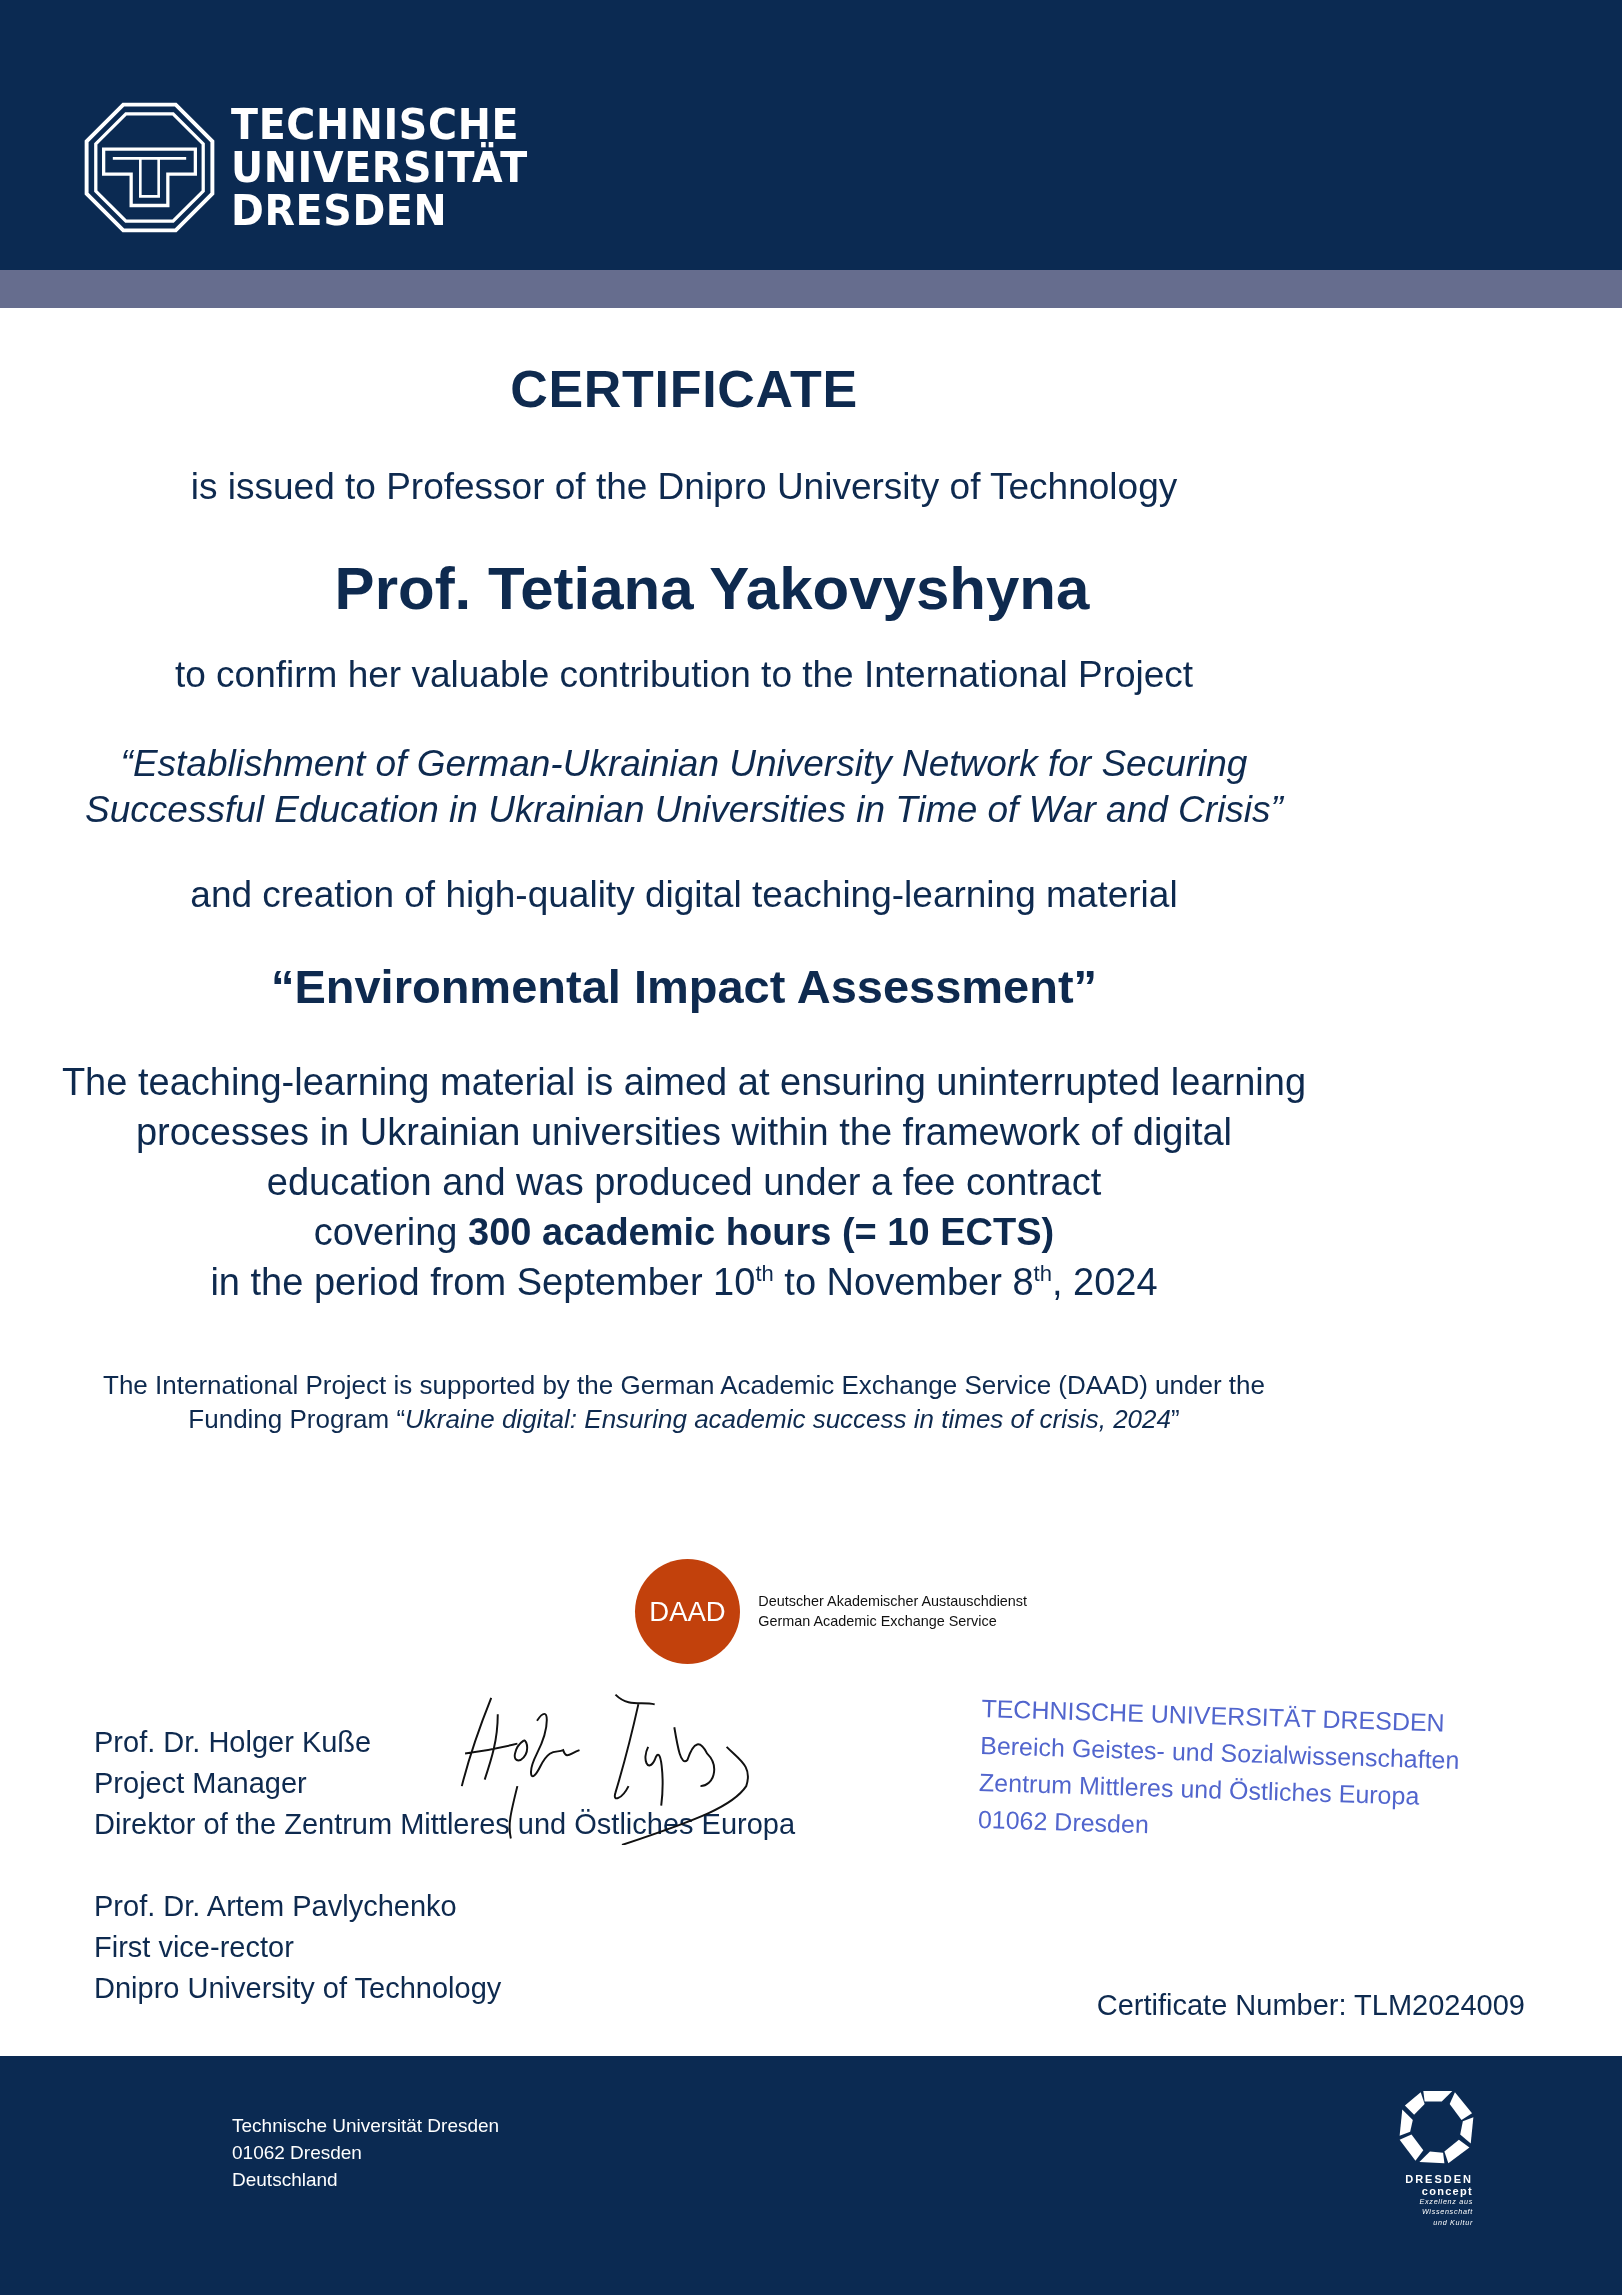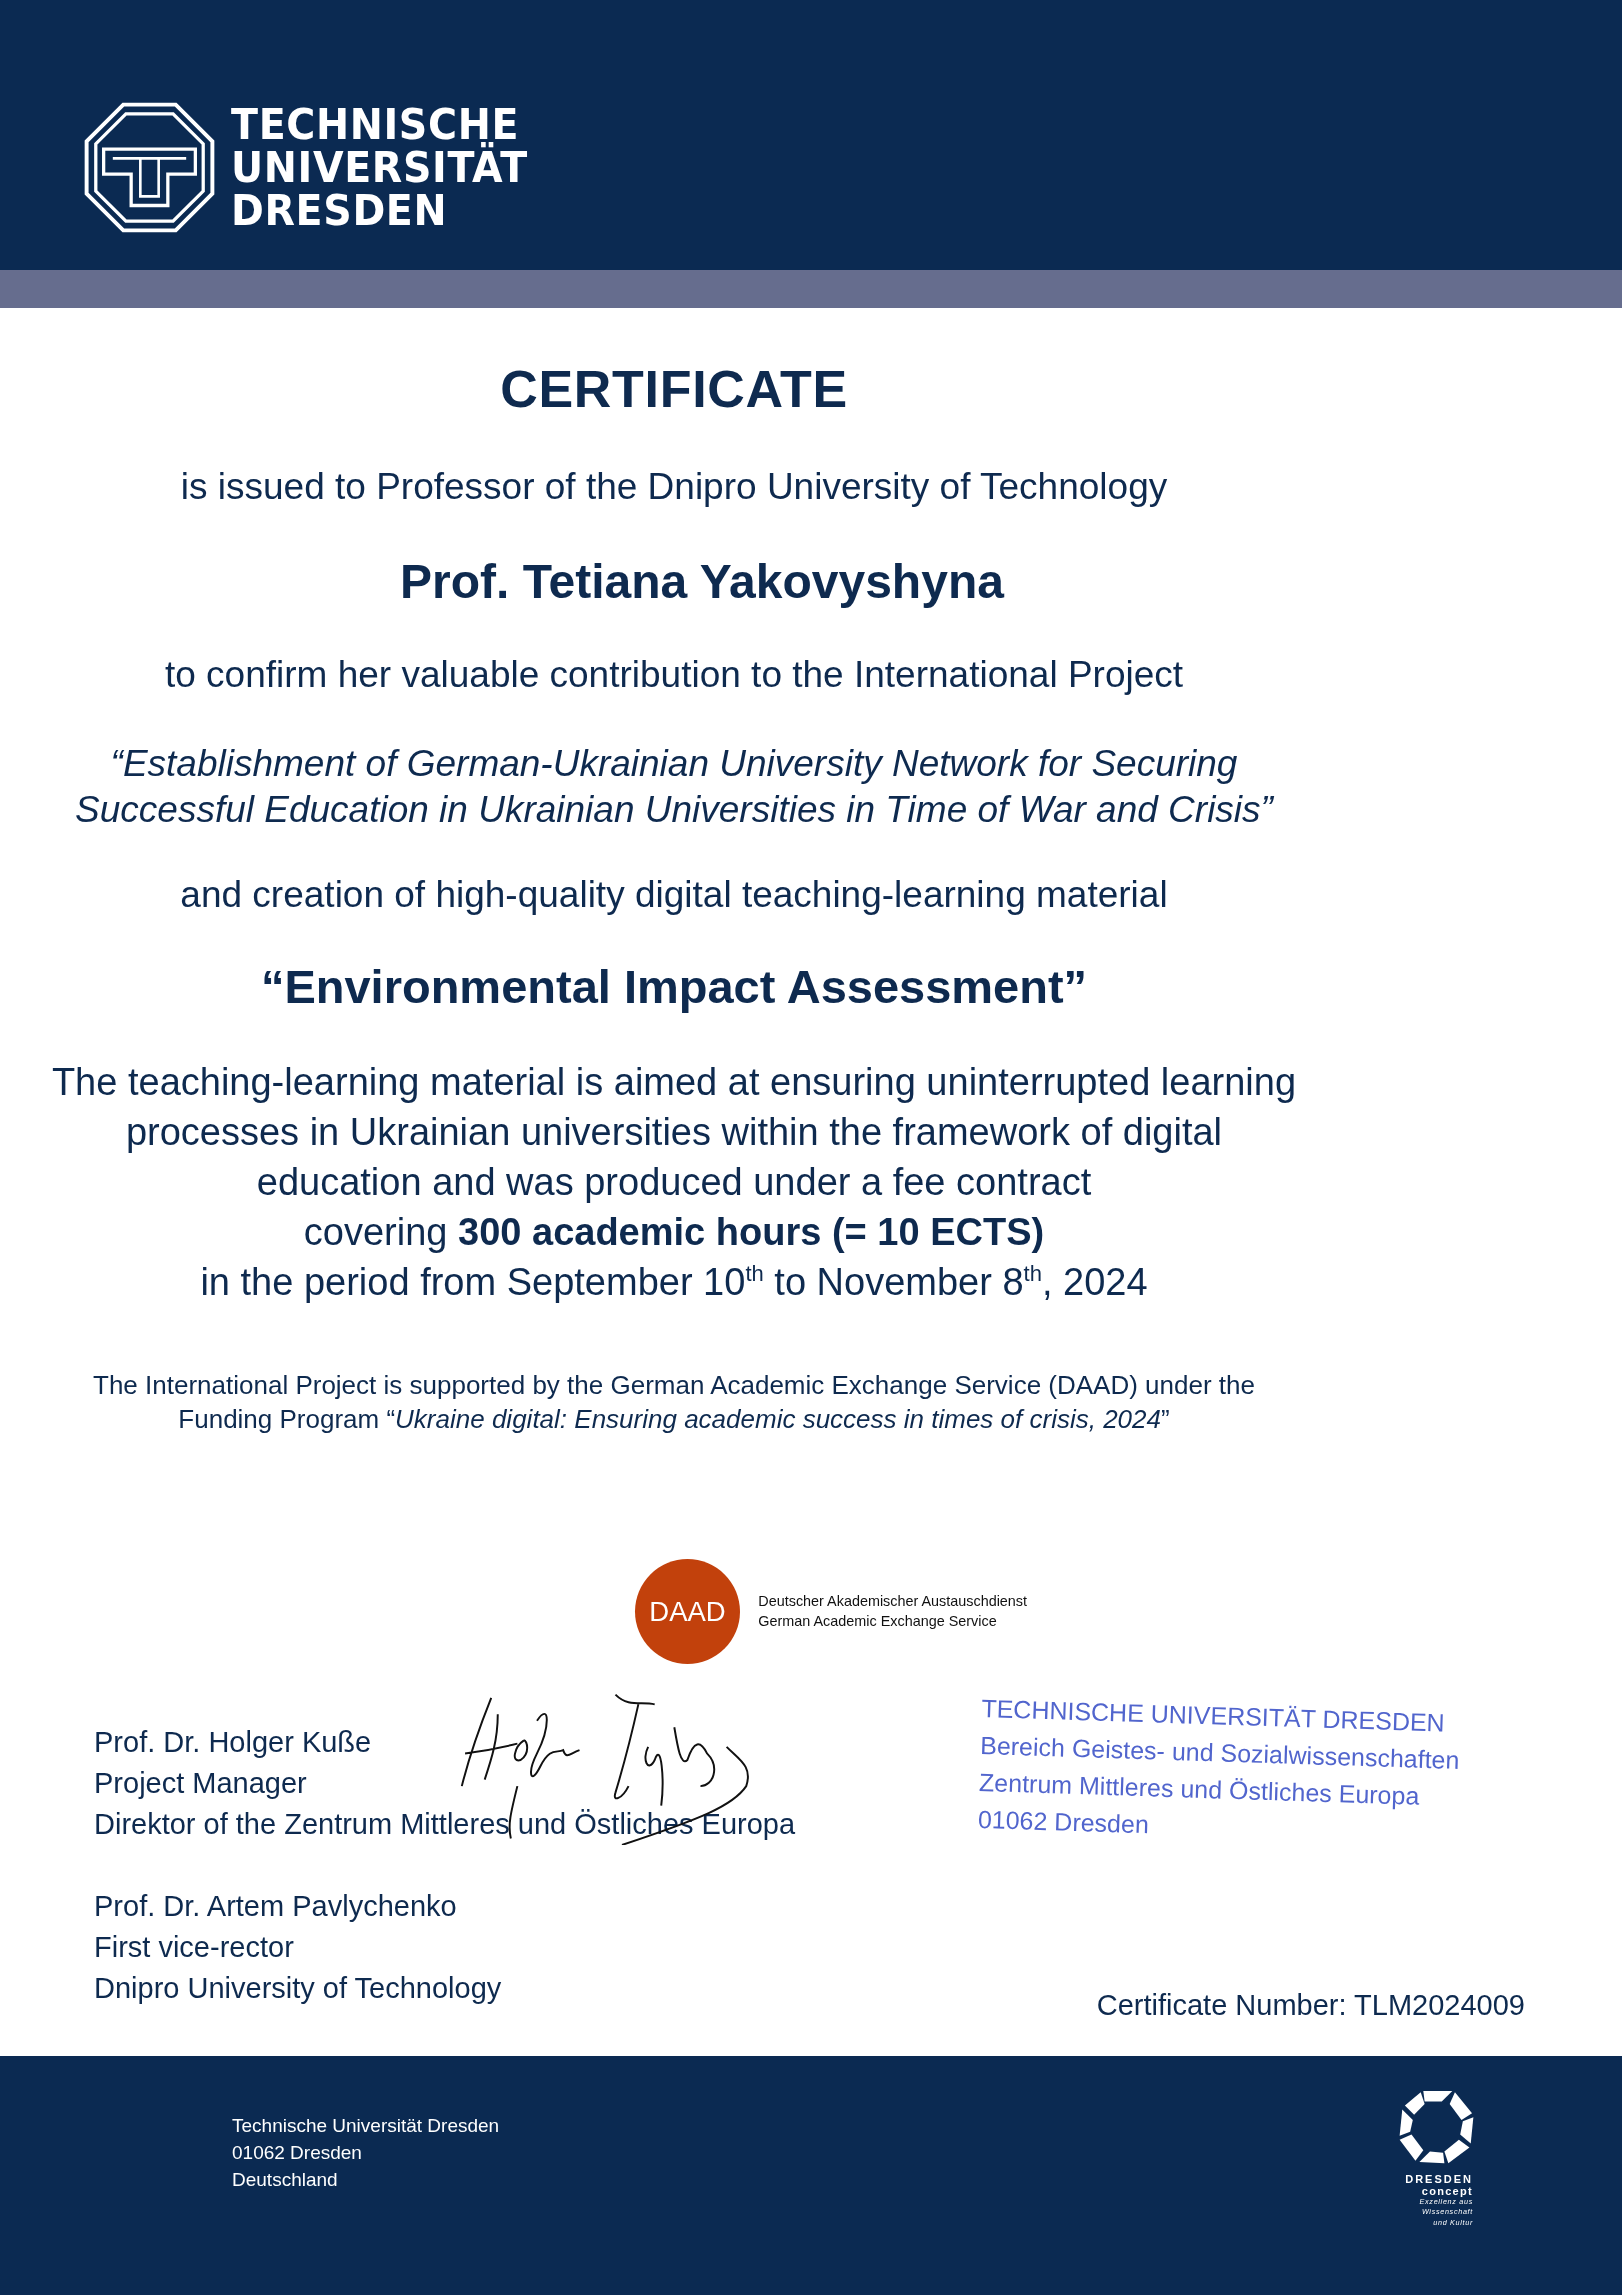--- a/index.html
+++ b/index.html
@@ -11,24 +11,24 @@
   .header { position: absolute; left: 0; top: 0; width: 1623px; height: 270px; background: #0b2a52; }
   .band { position: absolute; left: 0; top: 270px; width: 1623px; height: 38px; background: #666d8e; }
   .logo { position: absolute; left: 84px; top: 102px; display: flex; align-items: center; }
   .logo svg { width: 131px; height: 131px; }
   .logo-text {
     margin-left: 15.7px; color: #fff; font-family: "DejaVu Sans", sans-serif; font-weight: bold;
     font-size: 43px; line-height: 43px; letter-spacing: 0.7px;
   }
   .logo-text div { transform: scaleX(0.92); transform-origin: left center; }
 
-  .center { position: absolute; left: 6px; width: 1336px; text-align: center; }
+  .center { position: absolute; left: 16px; width: 1336px; text-align: center; }
   .title { top: 359px; font-size: 52px; font-weight: bold; letter-spacing: 0.7px; }
   .issued { top: 466px; font-size: 37px; }
-  .name { top: 554px; font-size: 48px; font-weight: bold; padding-left: 28px; }
+  .name { top: 554px; font-size: 60px; font-weight: bold; padding-left: 28px; }
   .confirm { top: 654px; font-size: 37px; }
   .project { top: 741px; font-size: 37px; font-style: italic; line-height: 46px; }
   .creation { top: 874px; font-size: 37px; }
   .material { top: 959px; font-size: 47px; font-weight: bold; }
   .desc { top: 1057px; font-size: 38px; line-height: 50px; }
   .desc b { font-weight: bold; text-align: center; }
   .desc sup { font-size: 22px; vertical-align: 14.4px; line-height: 0; margin-top: 40px; }
   .support { top: 1368px; font-size: 26px; line-height: 34px; }
   .support i { font-style: italic; }
 

